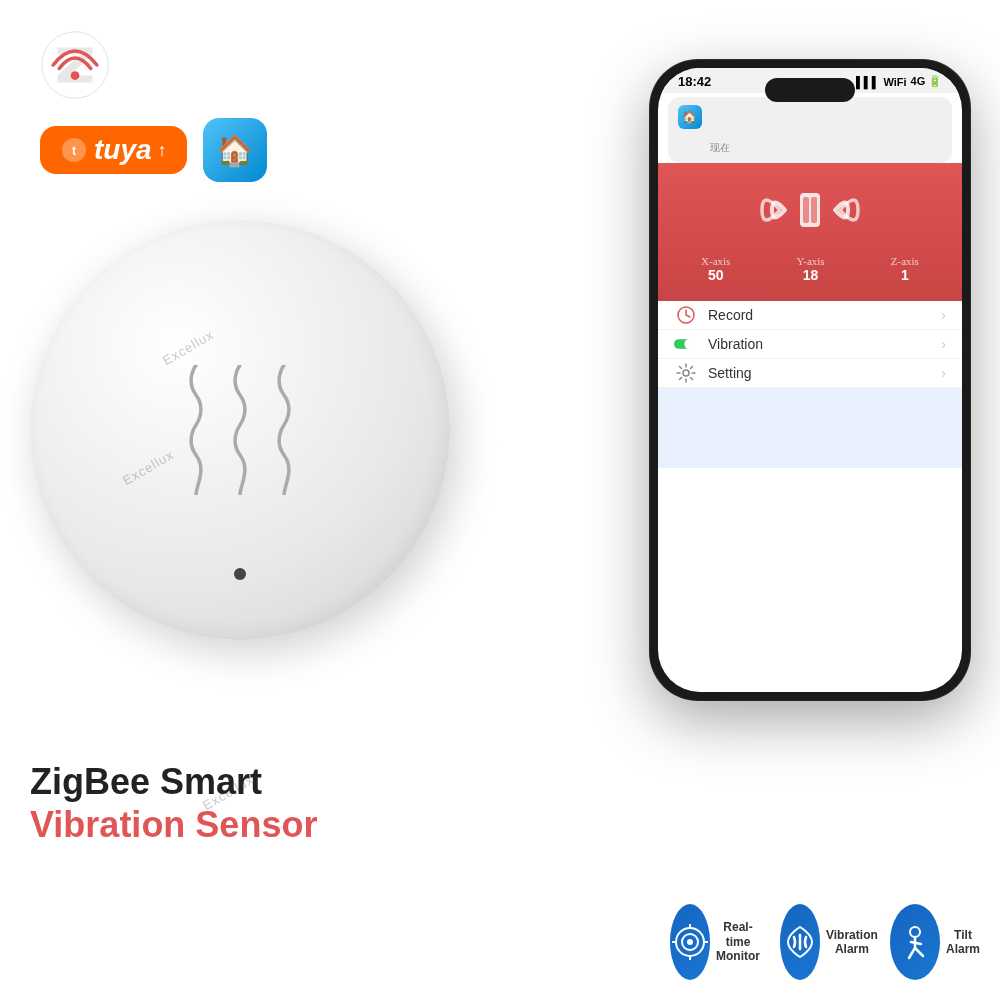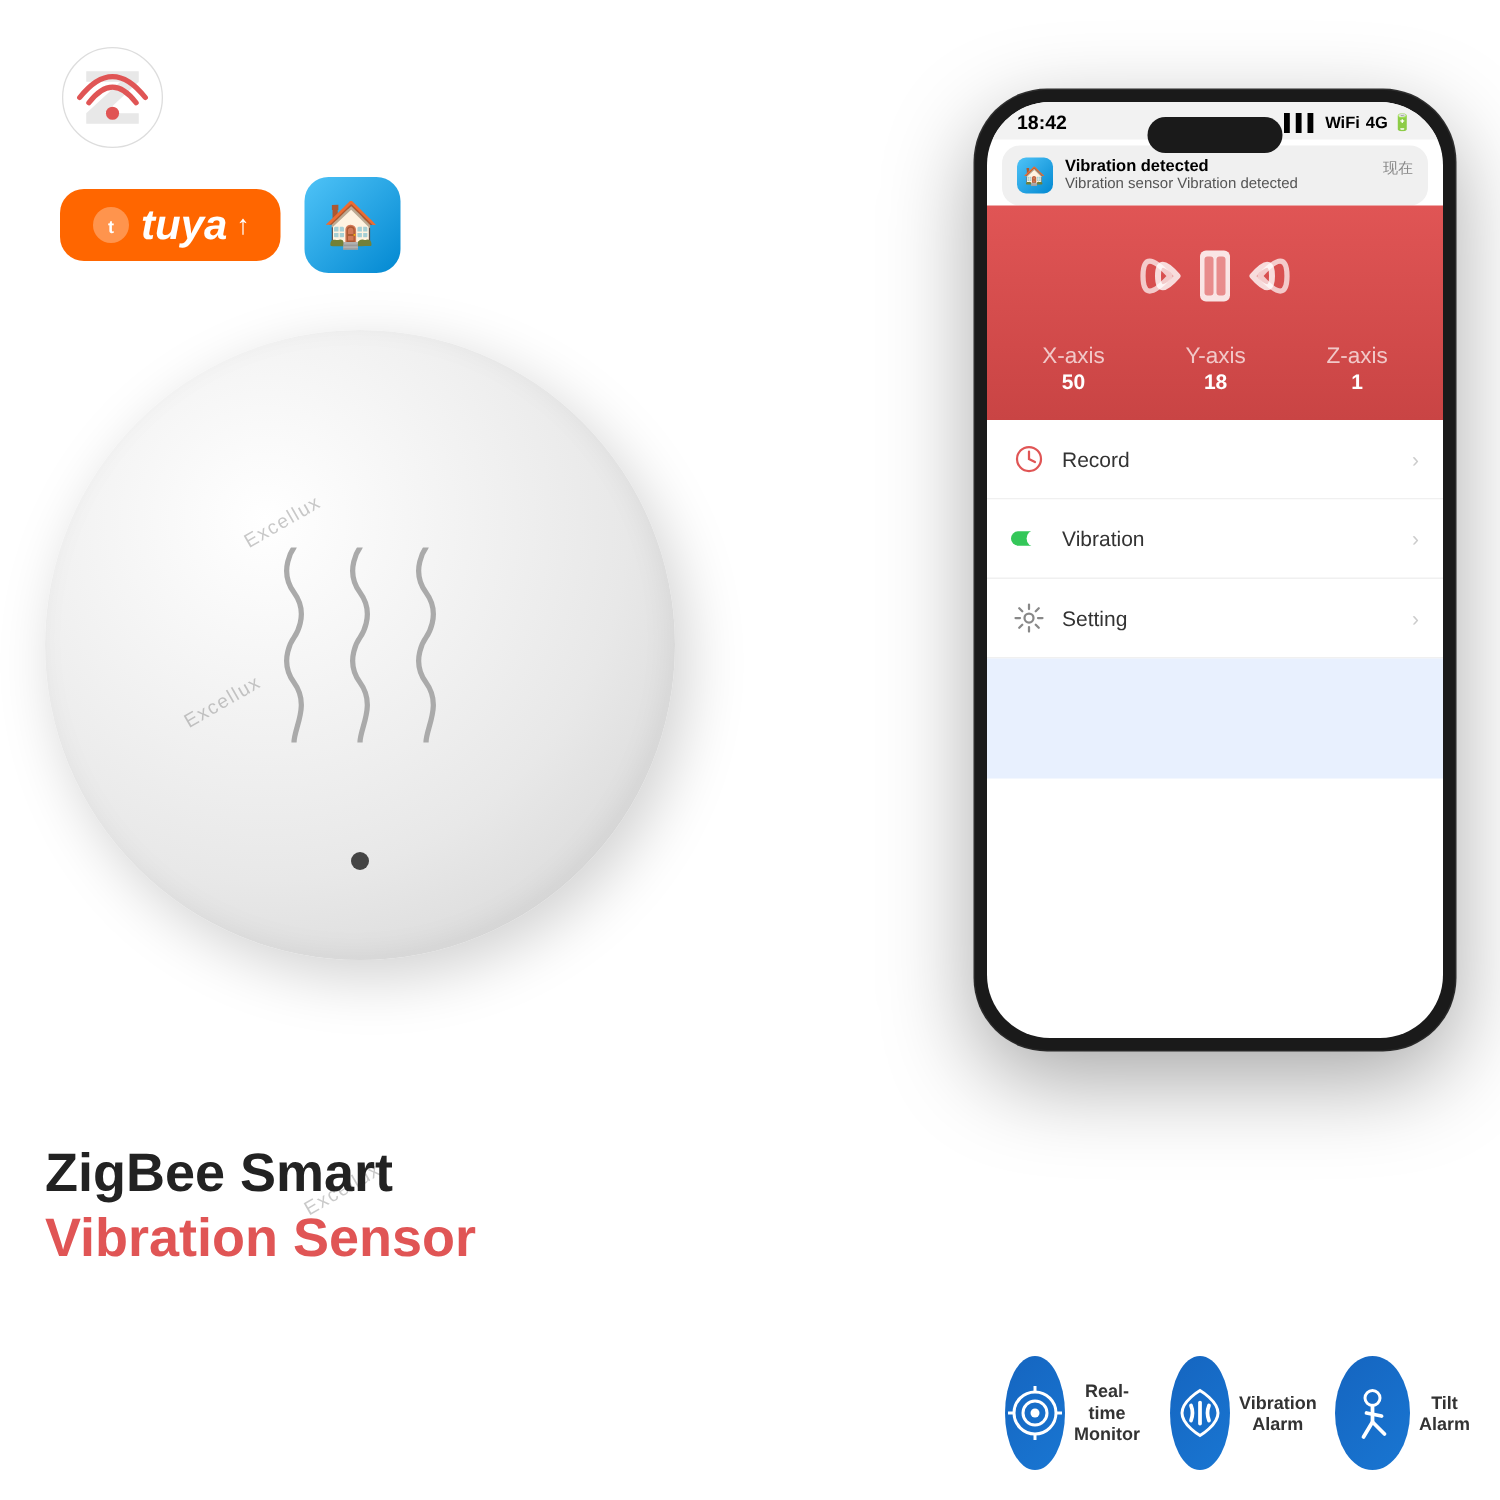--- a/index.html
+++ b/index.html
@@ -191,21 +191,21 @@
       border-radius: 6px;
       display: flex;
       align-items: center;
       justify-content: center;
       font-size: 12px;
       flex-shrink: 0;
     }
     .notif-content { flex: 1; }
     .notif-title { font-size: 11px; font-weight: 700; color: #000; }
     .notif-desc { font-size: 10px; color: #555; }
-    .notif-time { font-size: 10px; color: #888; }
+    .notif-time { font-size: 10px; color: #888; margin-top: 36px; }
 
     
     .app-vibration-area {
       background: linear-gradient(180deg, #e05555 0%, #c94444 100%);
       padding: 12px 0 14px 0;
       display: flex;
       flex-direction: column;
       align-items: center;
     }
     .vibration-icon-large {
@@ -219,38 +219,39 @@
     .axis-values {
       display: flex;
       justify-content: space-around;
       width: 100%;
       padding: 4px 10px;
     }
     .axis-item {
       text-align: center;
     }
     .axis-label {
-      font-size: 15px;
+      font-size: 11px;
       color: rgba(255,255,255,0.7);
+      font-family: Liberation Serif, serif;
     }
     .axis-value {
       font-size: 14px;
       font-weight: 700;
       color: #fff;
     }
 
     
     .app-menu {
       background: #fff;
       flex: 1;
     }
     .app-menu-item {
       display: flex;
       align-items: center;
-      padding: 14px 16px;
+      padding: 2px 16px;
       border-bottom: 1px solid #f0f0f0;
       background: #fff;
     }
     .menu-icon {
       width: 24px;
       height: 24px;
       margin-right: 10px;
       display: flex;
       align-items: center;
       justify-content: center;
@@ -412,24 +413,20 @@
         <span class="status-time">18:42</span>
         <div class="status-icons">
           <span>▌▌▌</span>
           <span>WiFi</span>
           <span>4G 🔋</span>
         </div>
       </div>
 
       <div class="phone-notification">
         <div class="notif-icon">🏠</div>
-        <div class="notif-content">
-          <div class="notif-title">Vibration detected</div>
-          <div class="notif-desc">Vibration sensor  Vibration detected</div>
-        </div>
         <div class="notif-time">现在</div>
       </div>
 
       <div class="app-vibration-area">
 
         <div class="vibration-icon-large">
           <svg width="120" height="70" viewBox="0 0 120 70">
 
             <path d="M35 35 Q22 20 22 35 Q22 50 35 35" stroke="rgba(255,255,255,0.8)" stroke-width="4" fill="none" stroke-linecap="round"></path>
             <path d="M30 35 Q12 15 12 35 Q12 55 30 35" stroke="rgba(255,255,255,0.7)" stroke-width="3.5" fill="none" stroke-linecap="round"></path>

